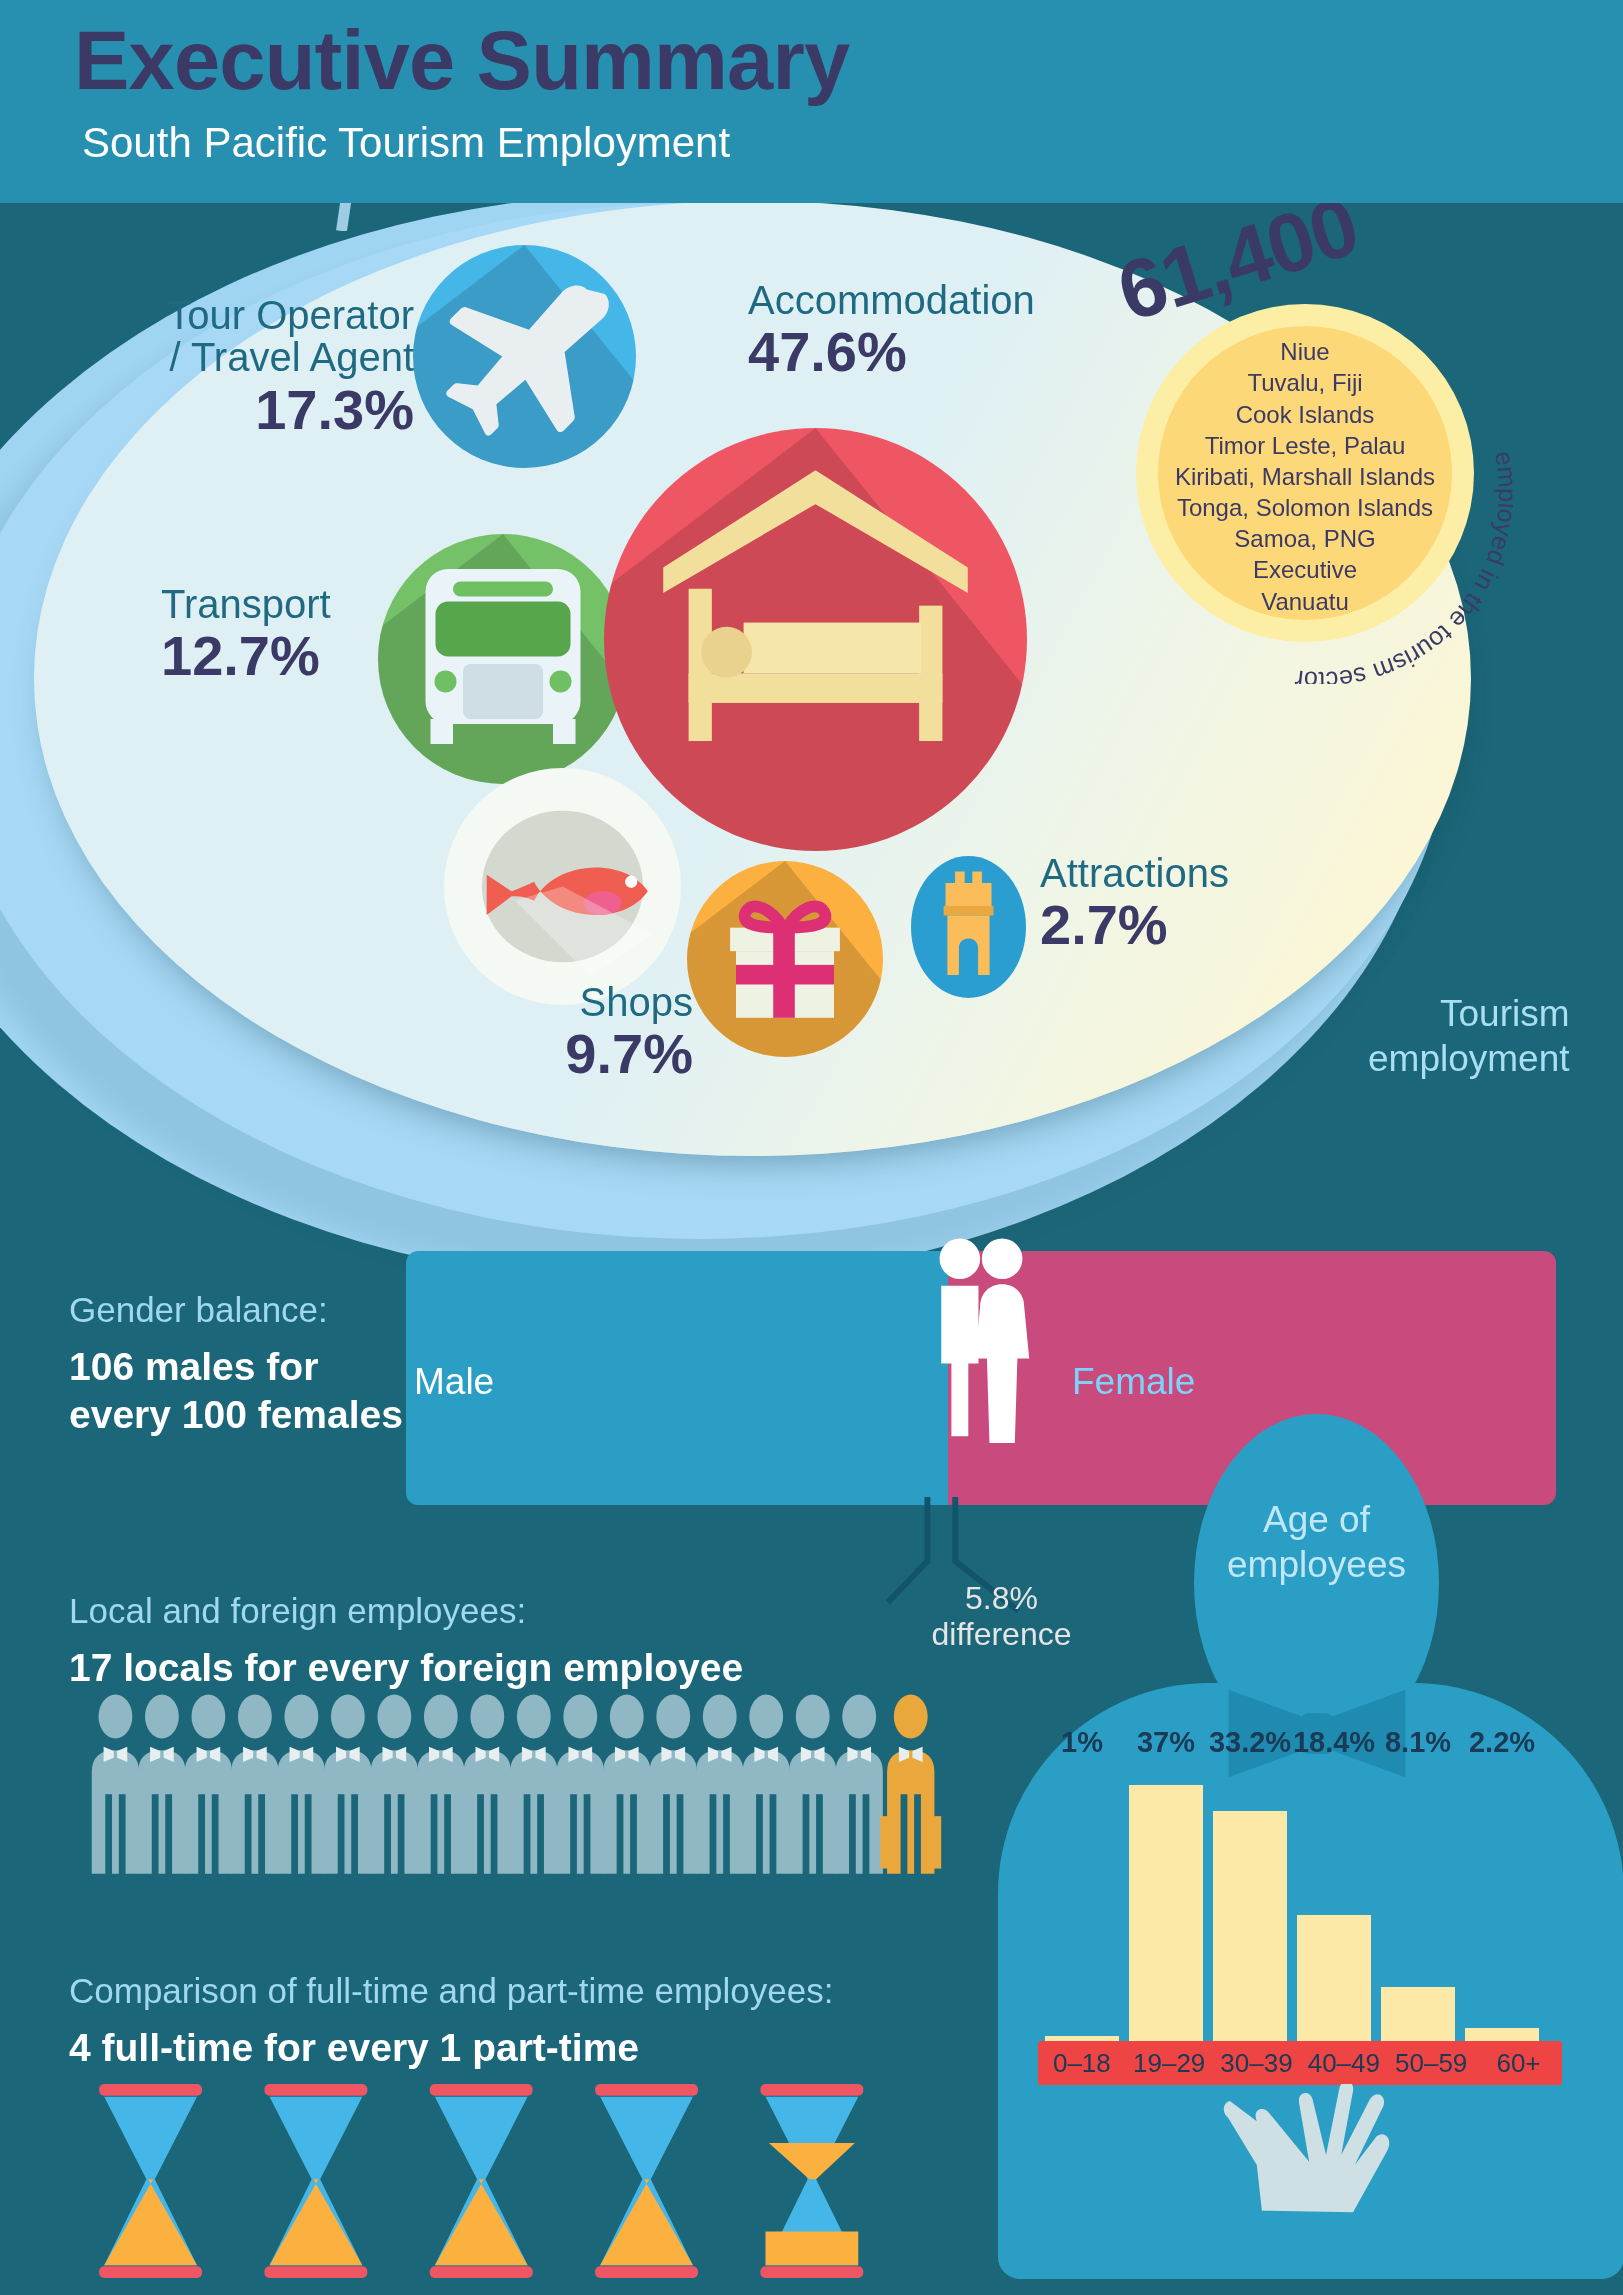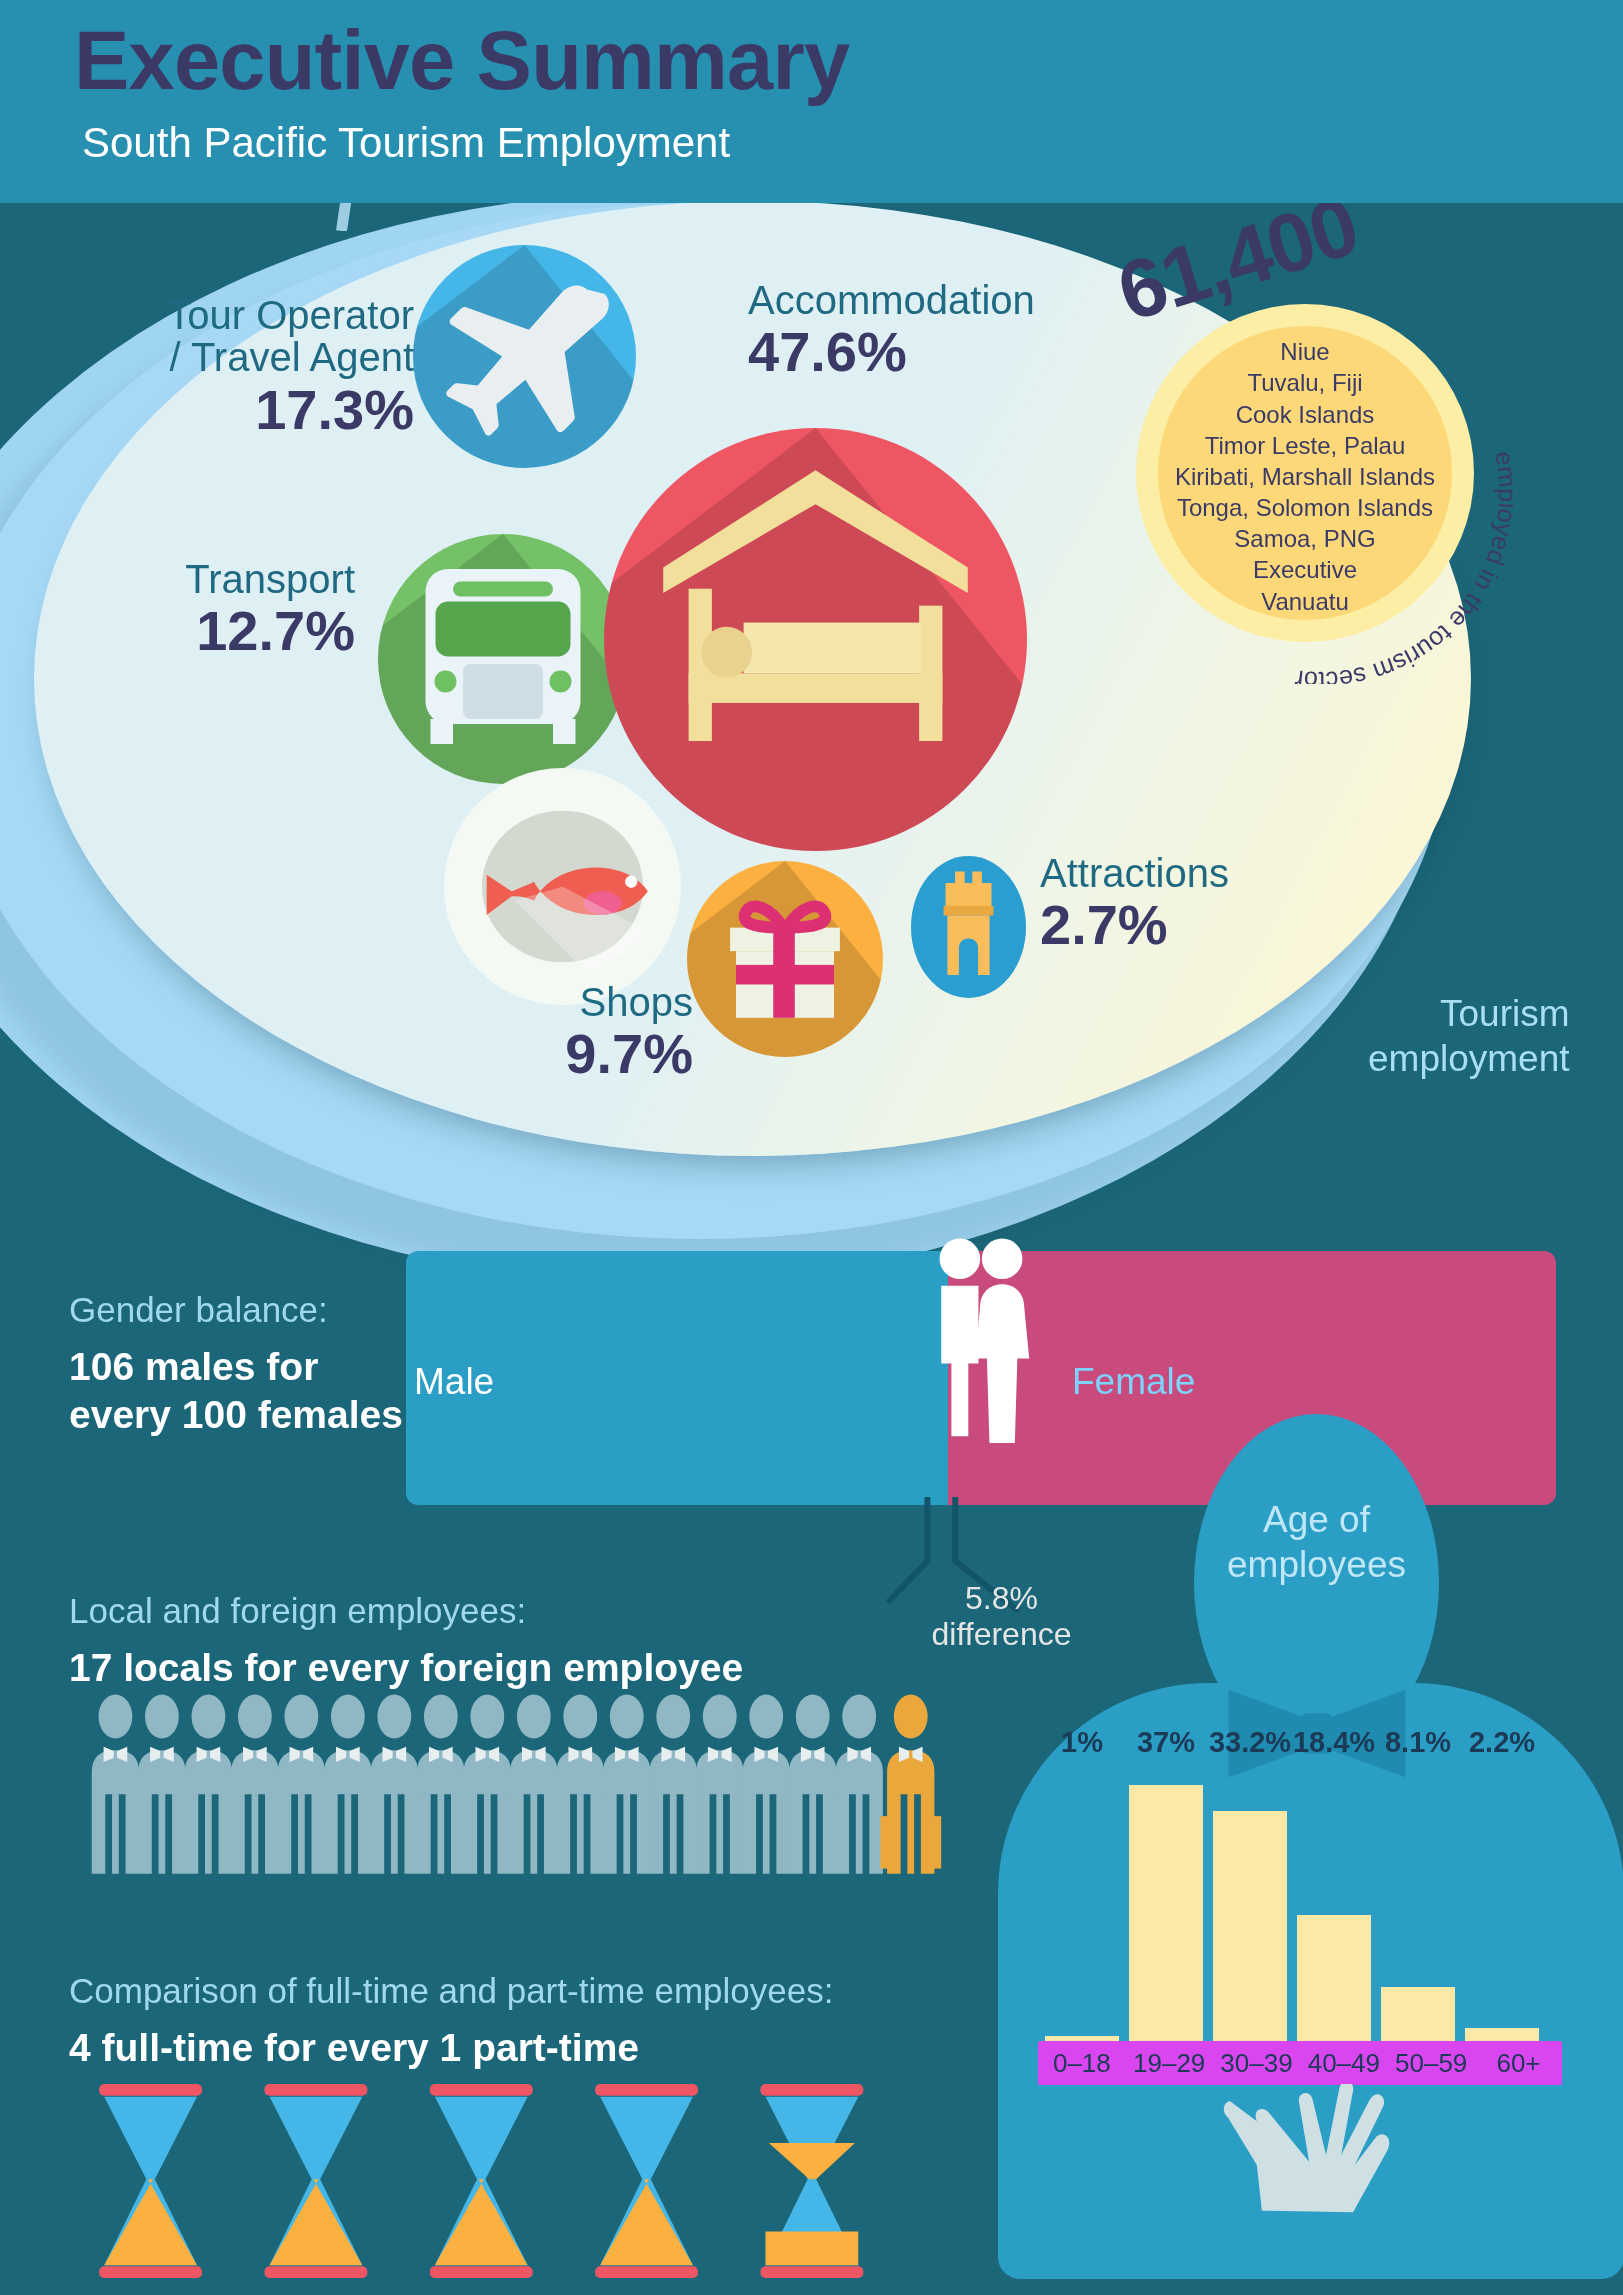--- a/index.html
+++ b/index.html
@@ -64,21 +64,21 @@
   .c-hotel{left:604px;top:428px;width:423px;height:423px;background:#ef5664;}
   .c-gift {left:687px;top:861px;width:196px;height:196px;background:#fbb040;}
   .c-attr {left:911px;top:856px;width:115px;height:142px;background:#2b9ed1;border-radius:50%;}
 
   
   .lbl{position:absolute;color:#1f6a82;font-size:40px;line-height:1.06;white-space:nowrap;}
   .pct{color:#3b3a66;font-size:56px;font-weight:bold;line-height:1.1;}
 
   .l-tour {left:118px;top:294px;text-align:right;width:296px;}
   .l-acc  {left:748px;top:279px;text-align:left;}
-  .l-tran {left:161px;top:558px;text-align:right;width:194px;}
+  .l-tran {left:161px;top:583px;text-align:left;width:194px;}
   .l-rest {left:218px;top:807px;text-align:right;width:247px;}
   .l-shop {left:541px;top:981px;text-align:right;width:152px;}
   .l-attr {left:1040px;top:852px;text-align:left;}
 
   
   .num-wrap{position:absolute;left:1116px;top:238px;width:397px;height:423px;}
   .big-num{
     position:absolute;left:18.6px;top:6.8px;
     font-size:83px;font-weight:bold;color:#3b3a66;letter-spacing:-1.7px;
     transform:rotate(-17deg);transform-origin:left bottom;
@@ -142,21 +142,21 @@
   }
   .bowtie{position:absolute;left:1228px;top:1683px;width:178px;height:101px;z-index:8;}
 
   
   .chart{position:absolute;left:1045px;top:1742px;width:524px;height:338px;z-index:9;}
   .bars{position:absolute;left:0;bottom:37px;width:507px;height:279px;display:flex;align-items:flex-end;gap:10px;}
   .bar-col{position:relative;width:74px;display:flex;flex-direction:column;justify-content:flex-end;align-items:center;height:100%;}
   .bar-val{position:absolute;bottom:calc(100% + 5px);left:50%;transform:translateX(-50%);
            color:#1b3a55;font-size:29px;font-weight:bold;white-space:nowrap;}
   .bar{width:100%;background:#fce9a8;}
-  .axis{position:absolute;left:-6.8px;bottom:-5px;width:524px;height:44px;background:#d946ef;border-radius:2.5px;
+  .axis{position:absolute;left:-6.8px;bottom:-5px;width:524px;height:44px;background:#ef4444;border-radius:2.5px;
         display:flex;align-items:center;}
   .axis span{flex:1;text-align:center;color:#1b3a55;font-size:26px;}
   .straw1{position:absolute;left:137px;top:-52px;width:51px;height:211px;z-index:-1;}
   .straw2{position:absolute;left:311px;top:37px;width:93px;height:194px;z-index:-1;}
   .hand{position:absolute;left:1218px;top:2084px;width:211px;height:152px;z-index:9;}
 </style>
 </head>
 <body>
 
 <div class="root">

